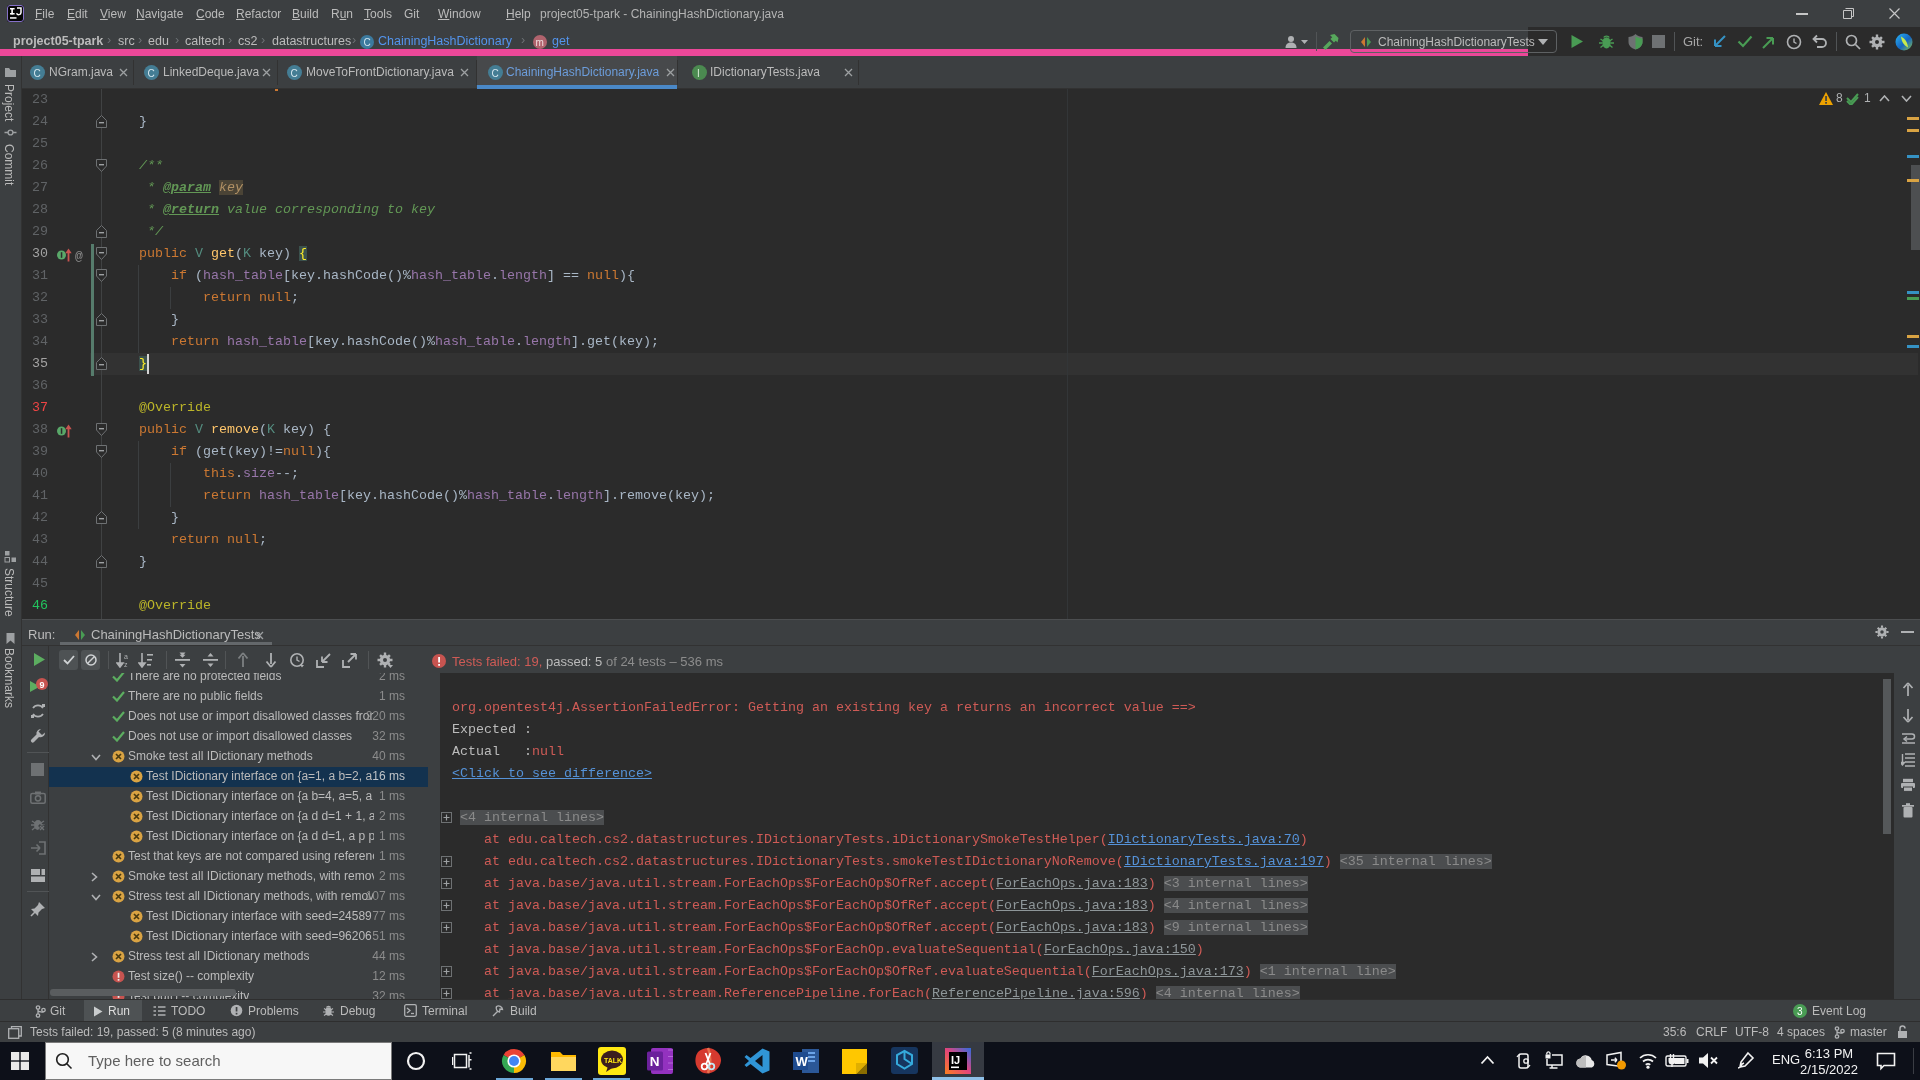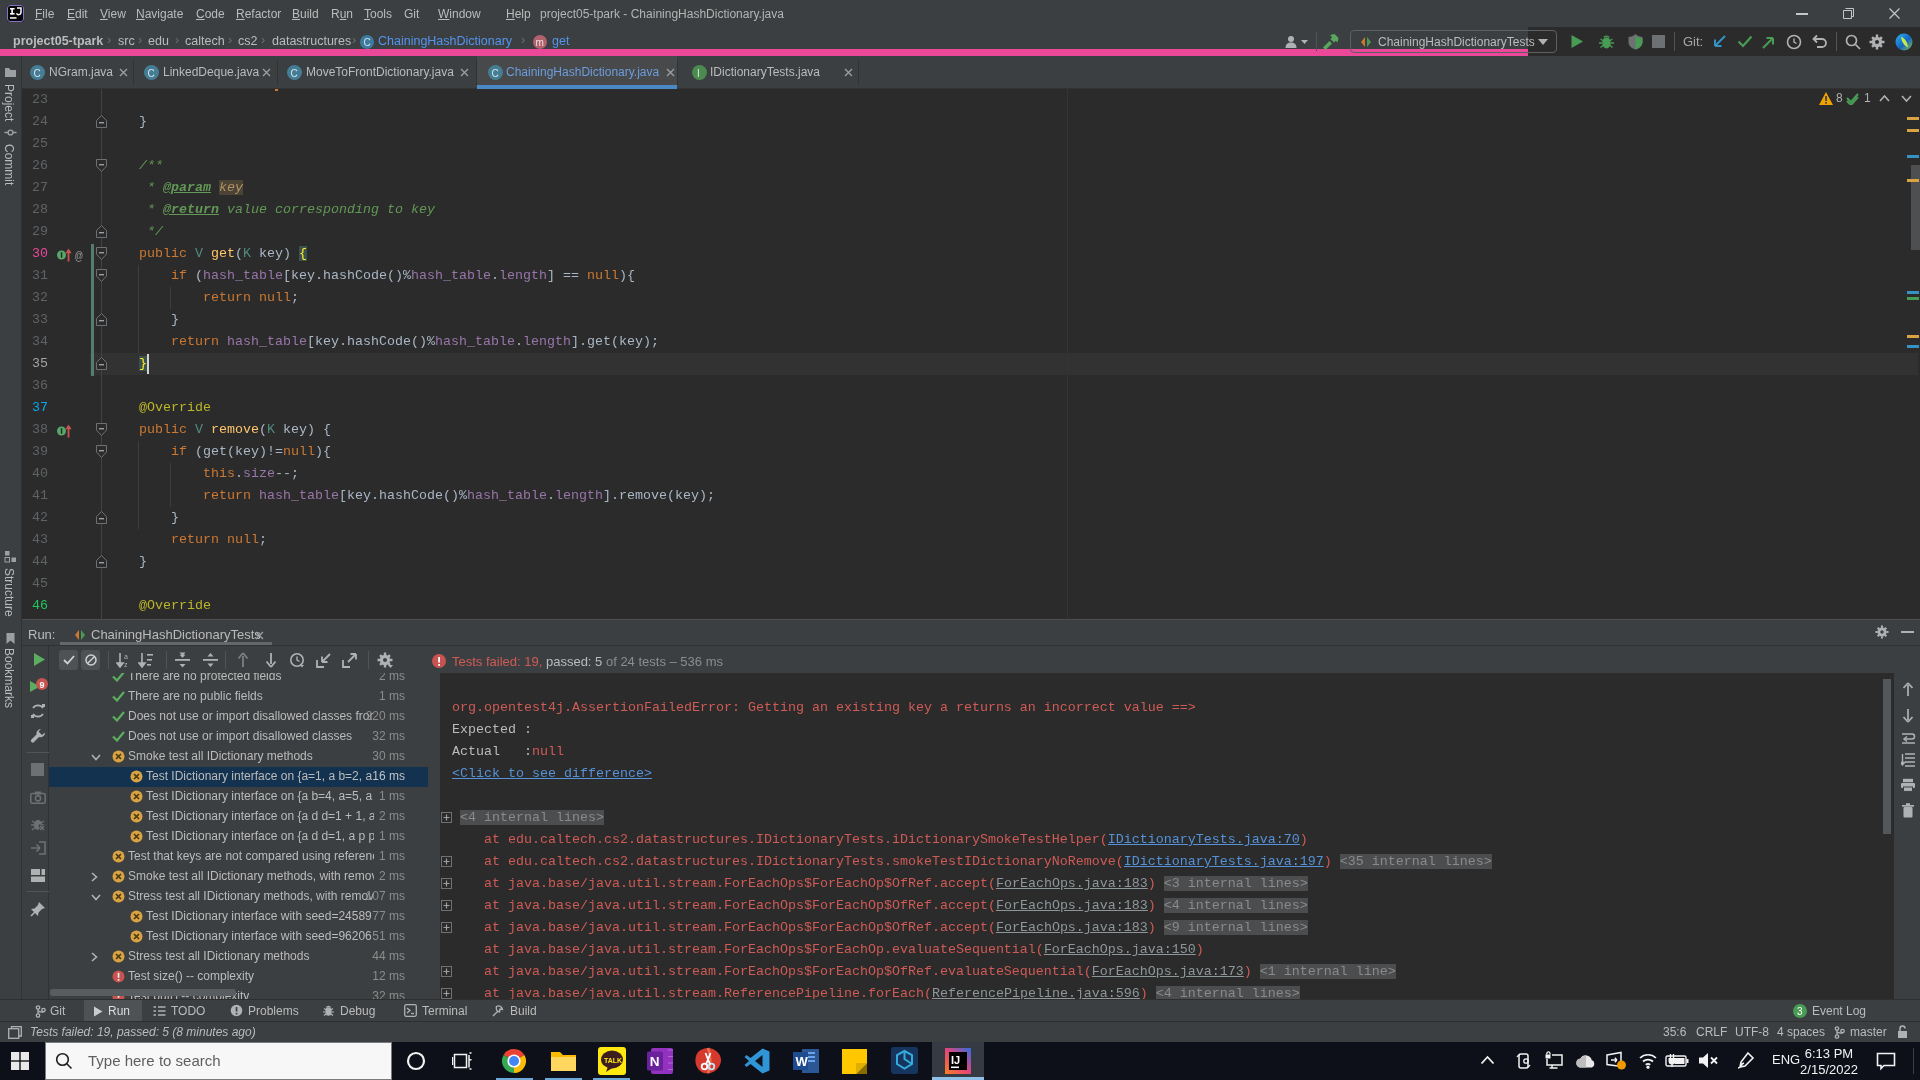--- a/index.html
+++ b/index.html
@@ -219,28 +219,28 @@
   <div class="abs" style="left:253px;top:0;width:3px;height:2px;background:#cc7832;"></div>
 
   <div id="lnums" class="mono abs" style="left:0;top:0;width:26px;text-align:right;font-size:13.33px;line-height:22px;color:#606366;">
         <div style="height:22px;color:#606366">23</div>
         <div style="height:22px;color:#606366">24</div>
         <div style="height:22px;color:#606366">25</div>
         <div style="height:22px;color:#606366">26</div>
         <div style="height:22px;color:#606366">27</div>
         <div style="height:22px;color:#606366">28</div>
         <div style="height:22px;color:#606366">29</div>
-        <div style="height:22px;color:#ec4899">30</div>
+        <div style="height:22px;color:#a3a3a3">30</div>
         <div style="height:22px;color:#606366">31</div>
         <div style="height:22px;color:#606366">32</div>
         <div style="height:22px;color:#606366">33</div>
         <div style="height:22px;color:#606366">34</div>
         <div style="height:22px;color:#a4a3a3">35</div>
         <div style="height:22px;color:#606366">36</div>
-        <div style="height:22px;color:#0ea5e9">37</div>
+        <div style="height:22px;color:#ef4444">37</div>
         <div style="height:22px;color:#606366">38</div>
         <div style="height:22px;color:#606366">39</div>
         <div style="height:22px;color:#606366">40</div>
         <div style="height:22px;color:#606366">41</div>
         <div style="height:22px;color:#606366">42</div>
         <div style="height:22px;color:#606366">43</div>
         <div style="height:22px;color:#606366">44</div>
         <div style="height:22px;color:#606366">45</div>
         <div style="height:22px;color:#22c55e">46</div>
       </div>
@@ -527,21 +527,21 @@
               <path d="M1 1 L5 5.5 L9 1" stroke="#afb1b3" stroke-width="1.6" fill="none"></path>
             </svg>
           </span>
           <span style="position:absolute;left:63px;top:0;width:14px;height:20px;">
             <svg width="13" height="13" viewBox="0 0 13 13" style="position:absolute;top:3px;">
               <circle cx="6.5" cy="6.5" r="6" fill="#d9a343"></circle>
               <path d="M4 4 L9 9 M9 4 L4 9" stroke="#4a3a10" stroke-width="1.7"></path>
             </svg>
           </span>
           <span style="position:absolute;left:79px;top:2px;white-space:nowrap;overflow:hidden;display:inline-block;max-width:246px;">Smoke test all IDictionary methods</span>
-          <span style="position:absolute;right:23px;top:2px;color:#8c8c8c;">30 ms</span>
+          <span style="position:absolute;right:23px;top:2px;color:#8c8c8c;">40 ms</span>
         </div>
         <div style="position:absolute;left:0;top:94px;width:379px;height:20px;background:#13324f;">
           <span style="position:absolute;left:81px;top:0;width:14px;height:20px;">
             <svg width="13" height="13" viewBox="0 0 13 13" style="position:absolute;top:3px;">
               <circle cx="6.5" cy="6.5" r="6" fill="#d9a343"></circle>
               <path d="M4 4 L9 9 M9 4 L4 9" stroke="#4a3a10" stroke-width="1.7"></path>
             </svg>
           </span>
           <span style="position:absolute;left:97px;top:2px;white-space:nowrap;overflow:hidden;display:inline-block;max-width:228px;">Test IDictionary interface on {a=1, a b=2, a b</span>
           <span style="position:absolute;right:23px;top:2px;color:#bfc4c9;">16 ms</span>
@@ -805,21 +805,21 @@
         <text x="4" y="11" font-size="10" fill="#fff" font-family="Liberation Sans">3</text>
       </svg>
   <div class="abs" style="left:1812px;top:4px;">Event Log</div>
 </div>
 
 <div class="abs" id="statusbar" style="left:0;top:1021px;width:1920px;height:21px;background:#3c3f41;border-top:1px solid #2e2e2e;color:#bbbbbb;font-size:12px;">
   <svg class="abs" style="left:8px;top:4px;" width="14" height="13" viewBox="0 0 14 13">
         <rect x="0.7" y="2.7" width="10" height="9.6" fill="none" stroke="#afb1b3" stroke-width="1.3"></rect>
         <path d="M3.5 2.5 V0.7 H13.3 V10 H11" stroke="#afb1b3" stroke-width="1.3" fill="none"></path>
       </svg>
-  <div class="abs" style="left:30px;top:3px;font-style:italic;">Tests failed: 19, passed: 5 (8 minutes ago)</div>
+  <div class="abs" style="left:30px;top:3px;">Tests failed: 19, passed: 5 (8 minutes ago)</div>
   <div class="abs" style="left:1663px;top:3px;">35:6</div>
   <div class="abs" style="left:1696px;top:3px;">CRLF</div>
   <div class="abs" style="left:1735px;top:3px;">UTF-8</div>
   <div class="abs" style="left:1777px;top:3px;">4 spaces</div>
   <svg class="abs" style="left:1834px;top:4px;" width="11" height="13" viewBox="0 0 11 13">
         <circle cx="3" cy="2.5" r="1.7" fill="none" stroke="#afb1b3" stroke-width="1.3"></circle>
         <circle cx="3" cy="10.5" r="1.7" fill="none" stroke="#afb1b3" stroke-width="1.3"></circle>
         <circle cx="8.5" cy="5" r="1.7" fill="none" stroke="#afb1b3" stroke-width="1.3"></circle>
         <path d="M3 4.2 V8.8 M3 7 C3 5.5 8.5 8 8.5 6.7" stroke="#afb1b3" stroke-width="1.3" fill="none"></path>
       </svg>

